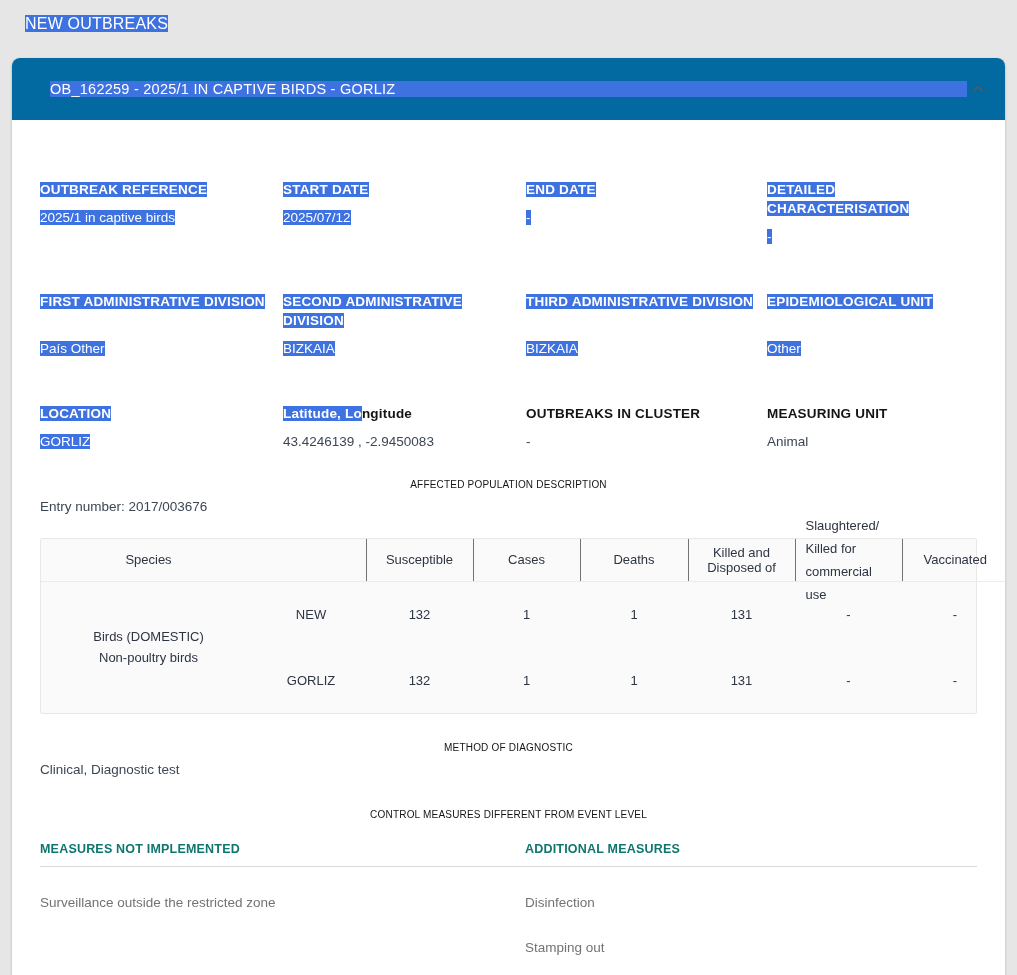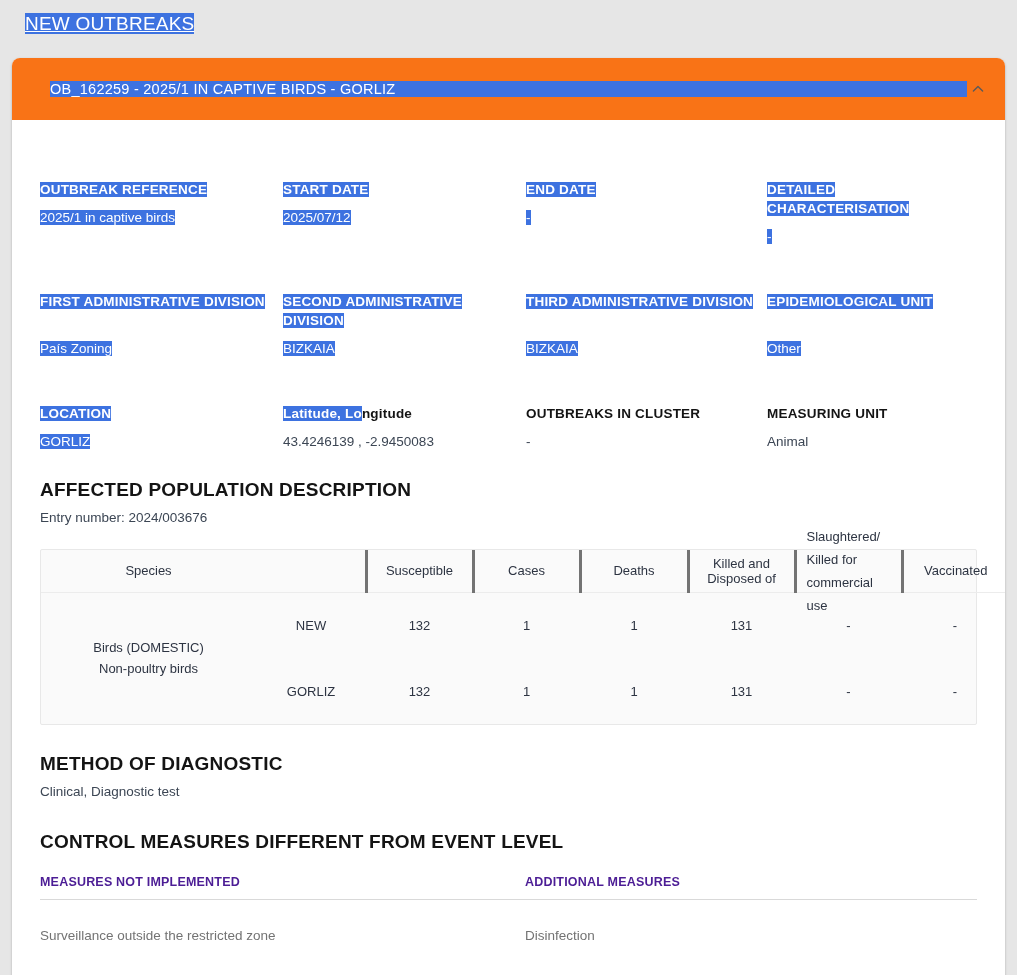--- a/index.html
+++ b/index.html
@@ -23,41 +23,40 @@
     -webkit-box-decoration-break: clone;
   }
 
   
   .page-title-wrap {
     padding: 14px 0 0 25px;
     height: 44px;
     box-sizing: border-box;
   }
   .page-title {
-    font-size: 19px;
+    font-size: 16px;
     font-weight: 400;
     letter-spacing: .2px;
     line-height: 19px;
-    text-decoration: underline;
   }
 
   
   .card {
     position: absolute;
     left: 12px;
     top: 58px;
     width: 993px;
     background: #ffffff;
     border-radius: 8px;
     box-shadow: 0 1px 3px rgba(0,0,0,.16), 0 1px 2px rgba(0,0,0,.10);
     overflow: hidden;
   }
 
   .accordion-header {
-    background: #f97316;
+    background: #0369a1;
     height: 62px;
     display: flex;
     align-items: center;
     padding: 0 16px 0 38px;
     box-sizing: border-box;
     cursor: pointer;
   }
   .accordion-title {
     font-size: 14.5px;
     font-weight: 400;
@@ -97,24 +96,25 @@
     font-size: 13.5px;
     font-weight: 400;
     line-height: 19px;
     color: #3c4654;
     margin-top: 9px;
   }
   .info-label-2line { min-height: 38px; }
 
   
   .section-label {
-    font-size: 19px;
-    font-weight: bold;
+    font-size: 10px;
+    font-weight: normal;
     letter-spacing: .2px;
     color: #141414;
+    text-align: center;
   }
   .section-value {
     font-size: 13.5px;
     color: #3c4654;
     margin-top: 9px;
   }
 
   
   .species-table-wrap {
     margin-top: 24px;
@@ -153,21 +153,21 @@
     display: flex;
     align-items: center;
     justify-content: flex-start;
     padding: 0 10px;
     box-sizing: border-box;
   }
   table.species th.th-overflow .clip span {
     line-height: 23px;
     text-align: left;
   }
-  table.species th.col-sep { border-right: 3px solid #737373; }
+  table.species th.col-sep { border-right: 1px solid #737373; }
   table.species td {
     font-size: 13px;
     color: #2d3442;
     text-align: center;
     padding: 9px 6px;
     height: 66px;
     box-sizing: border-box;
   }
   td.species-name {
     text-align: left;
@@ -182,21 +182,21 @@
   .control-block { margin-top: 32px; }
   .measures-grid {
     display: grid;
     grid-template-columns: 485px 1fr;
     margin-top: 22px;
   }
   .measures-head {
     font-size: 12.5px;
     font-weight: bold;
     letter-spacing: .2px;
-    color: #4c1d95;
+    color: #0f766e;
     padding-bottom: 10px;
     border-bottom: 1px solid #d9d9d9;
   }
   .measures-col { padding-top: 0; }
   .measure-item {
     font-size: 13.5px;
     color: #737373;
     margin-top: 26px;
     line-height: 19px;
   }
@@ -239,21 +239,21 @@
         <div class="info-value"><span class="sel">-</span></div>
       </div>
 
       <div class="info-cell">
         <div class="info-label"><span class="sel">DETAILED CHARACTERISATION</span></div>
         <div class="info-value"><span class="sel">-</span></div>
       </div>
 
       <div class="info-cell">
         <div class="info-label info-label-2line"><span class="sel">FIRST ADMINISTRATIVE DIVISION</span></div>
-        <div class="info-value"><span class="sel">País Zoning</span></div>
+        <div class="info-value"><span class="sel">País Other</span></div>
       </div>
 
       <div class="info-cell">
         <div class="info-label info-label-2line"><span class="sel">SECOND ADMINISTRATIVE DIVISION</span></div>
         <div class="info-value"><span class="sel">BIZKAIA</span></div>
       </div>
 
       <div class="info-cell">
         <div class="info-label info-label-2line"><span class="sel">THIRD ADMINISTRATIVE DIVISION</span></div>
         <div class="info-value"><span class="sel">BIZKAIA</span></div>
@@ -281,21 +281,21 @@
 
       <div class="info-cell">
         <div class="info-label"><span>MEASURING UNIT</span></div>
         <div class="info-value"><span>Animal</span></div>
       </div>
 
     </div>
 
     <div style="margin-top:14px;">
       <div class="section-label">AFFECTED POPULATION DESCRIPTION</div>
-      <div class="section-value">Entry number: 2024/003676</div>
+      <div class="section-value">Entry number: 2017/003676</div>
     </div>
 
     <div class="species-table-wrap">
       <table class="species">
         <colgroup>
           <col style="width:215px">
           <col style="width:110px">
           <col style="width:107px">
           <col style="width:107px">
           <col style="width:108px">

